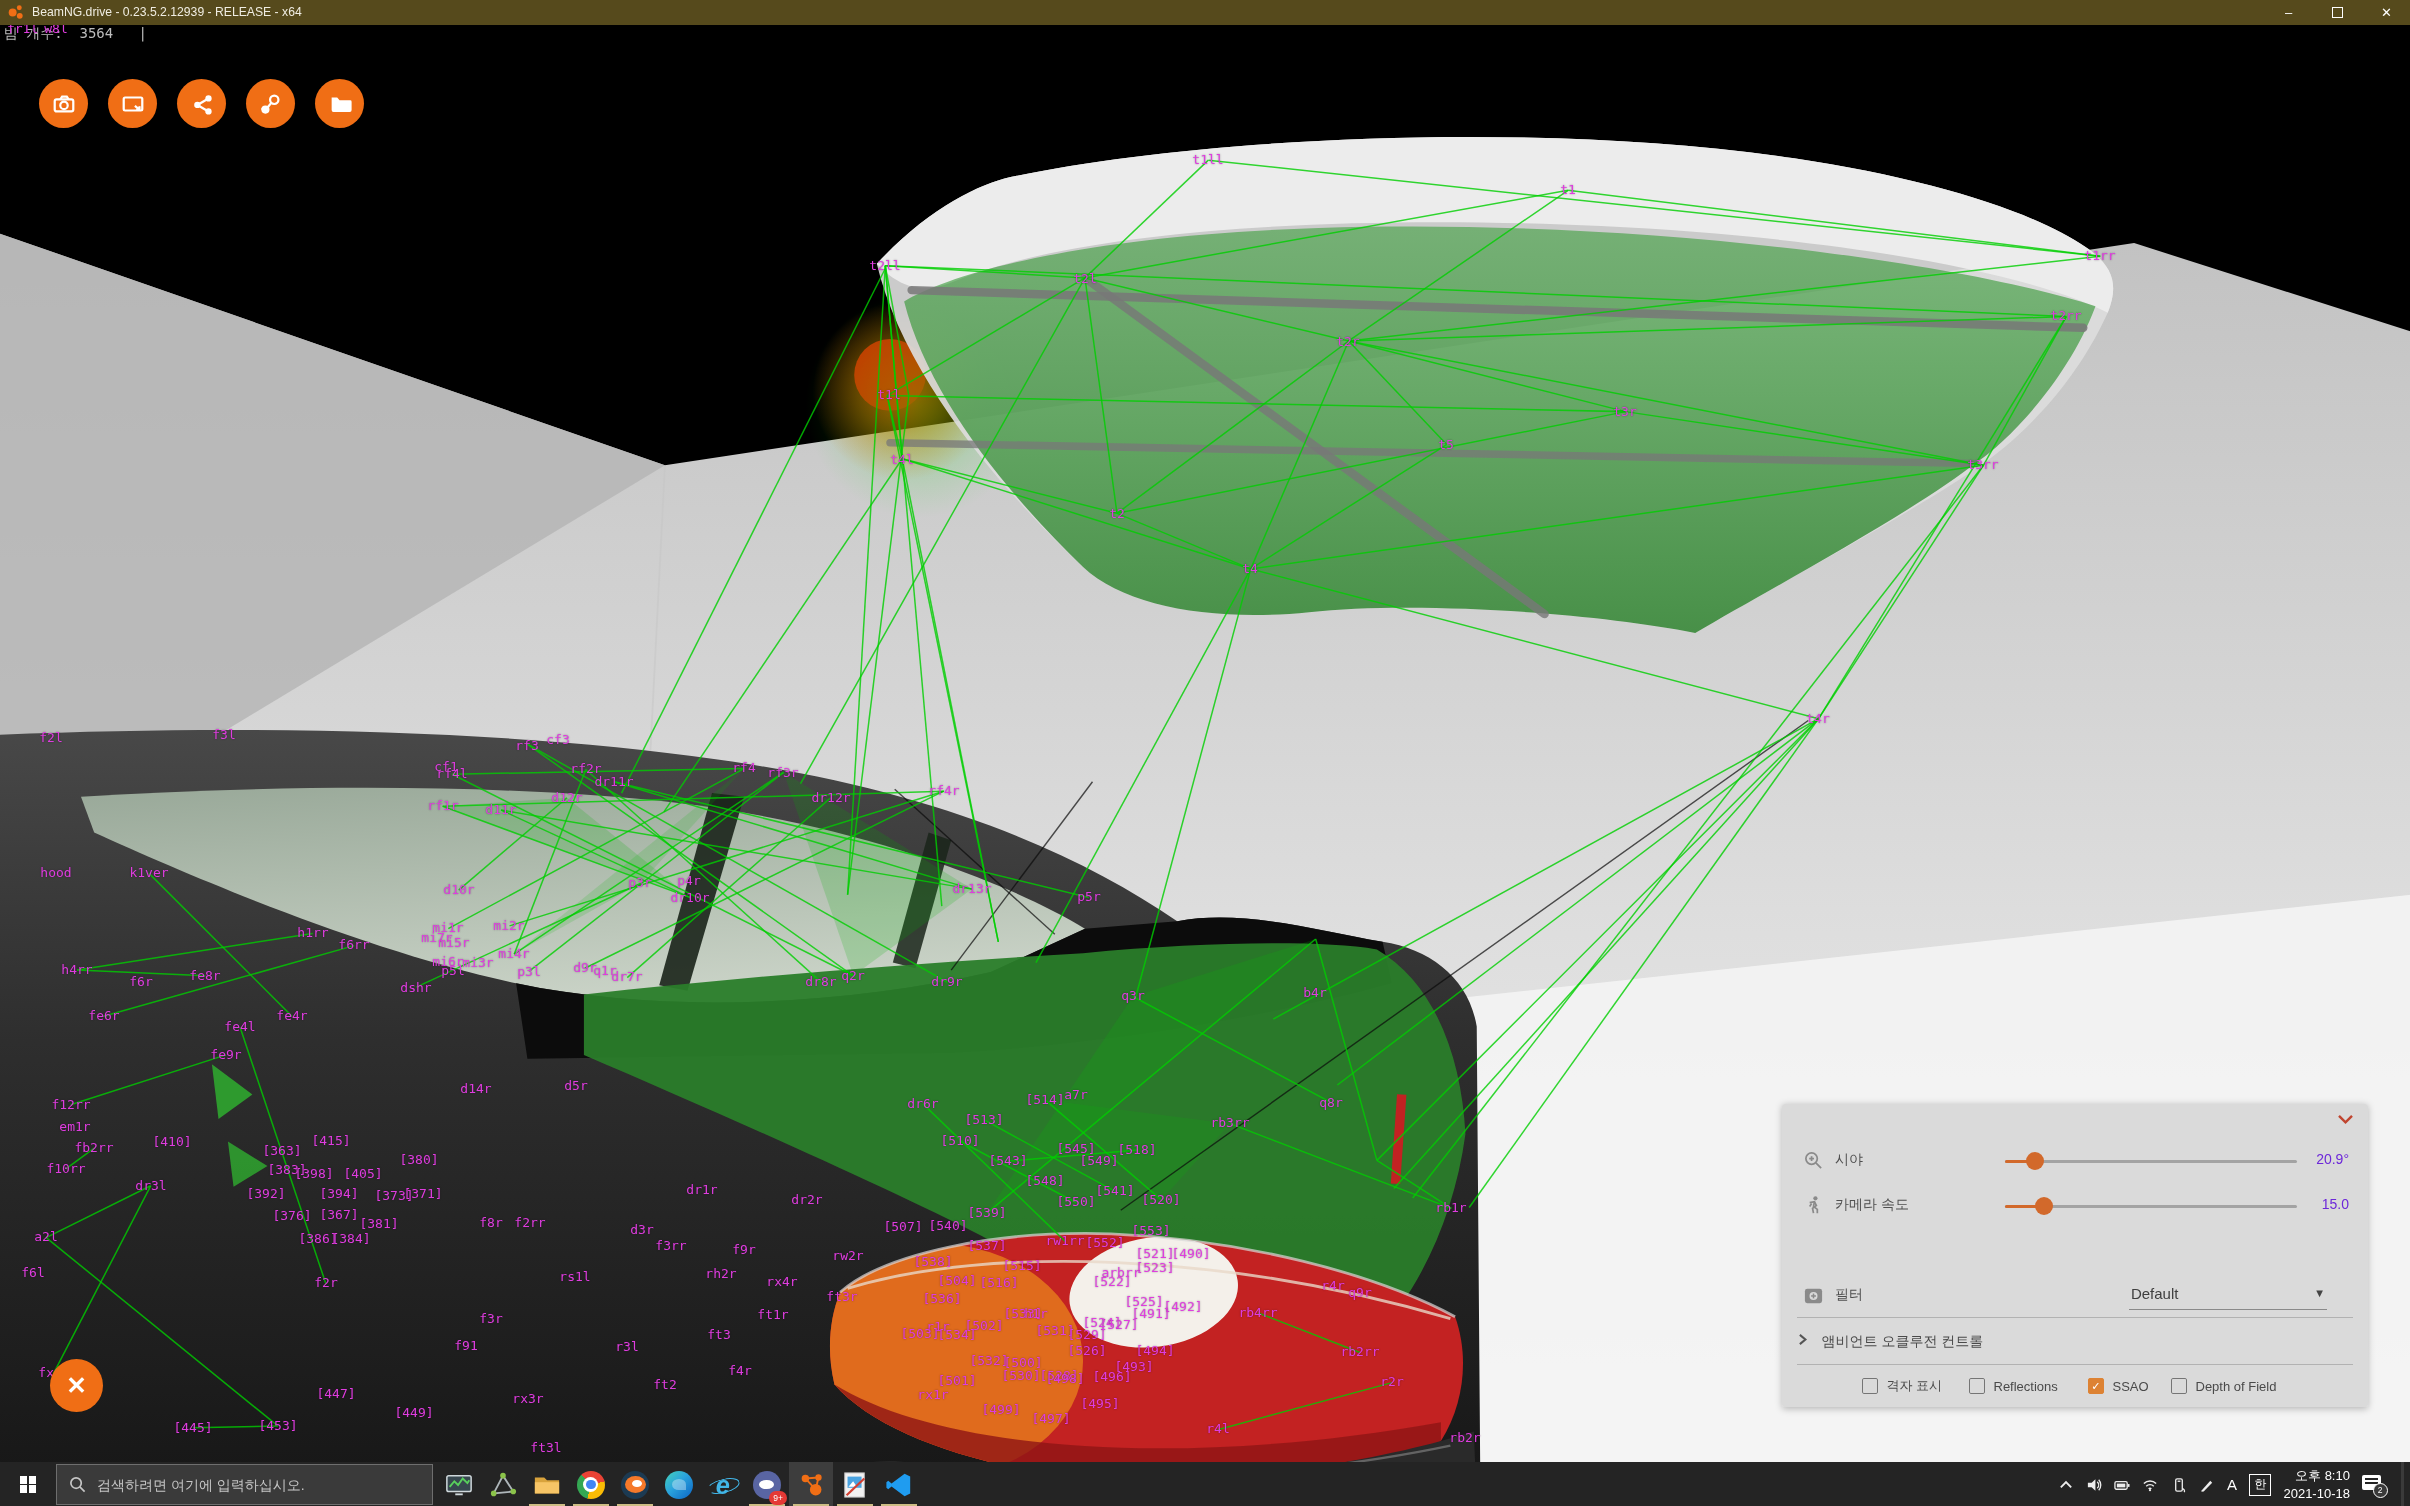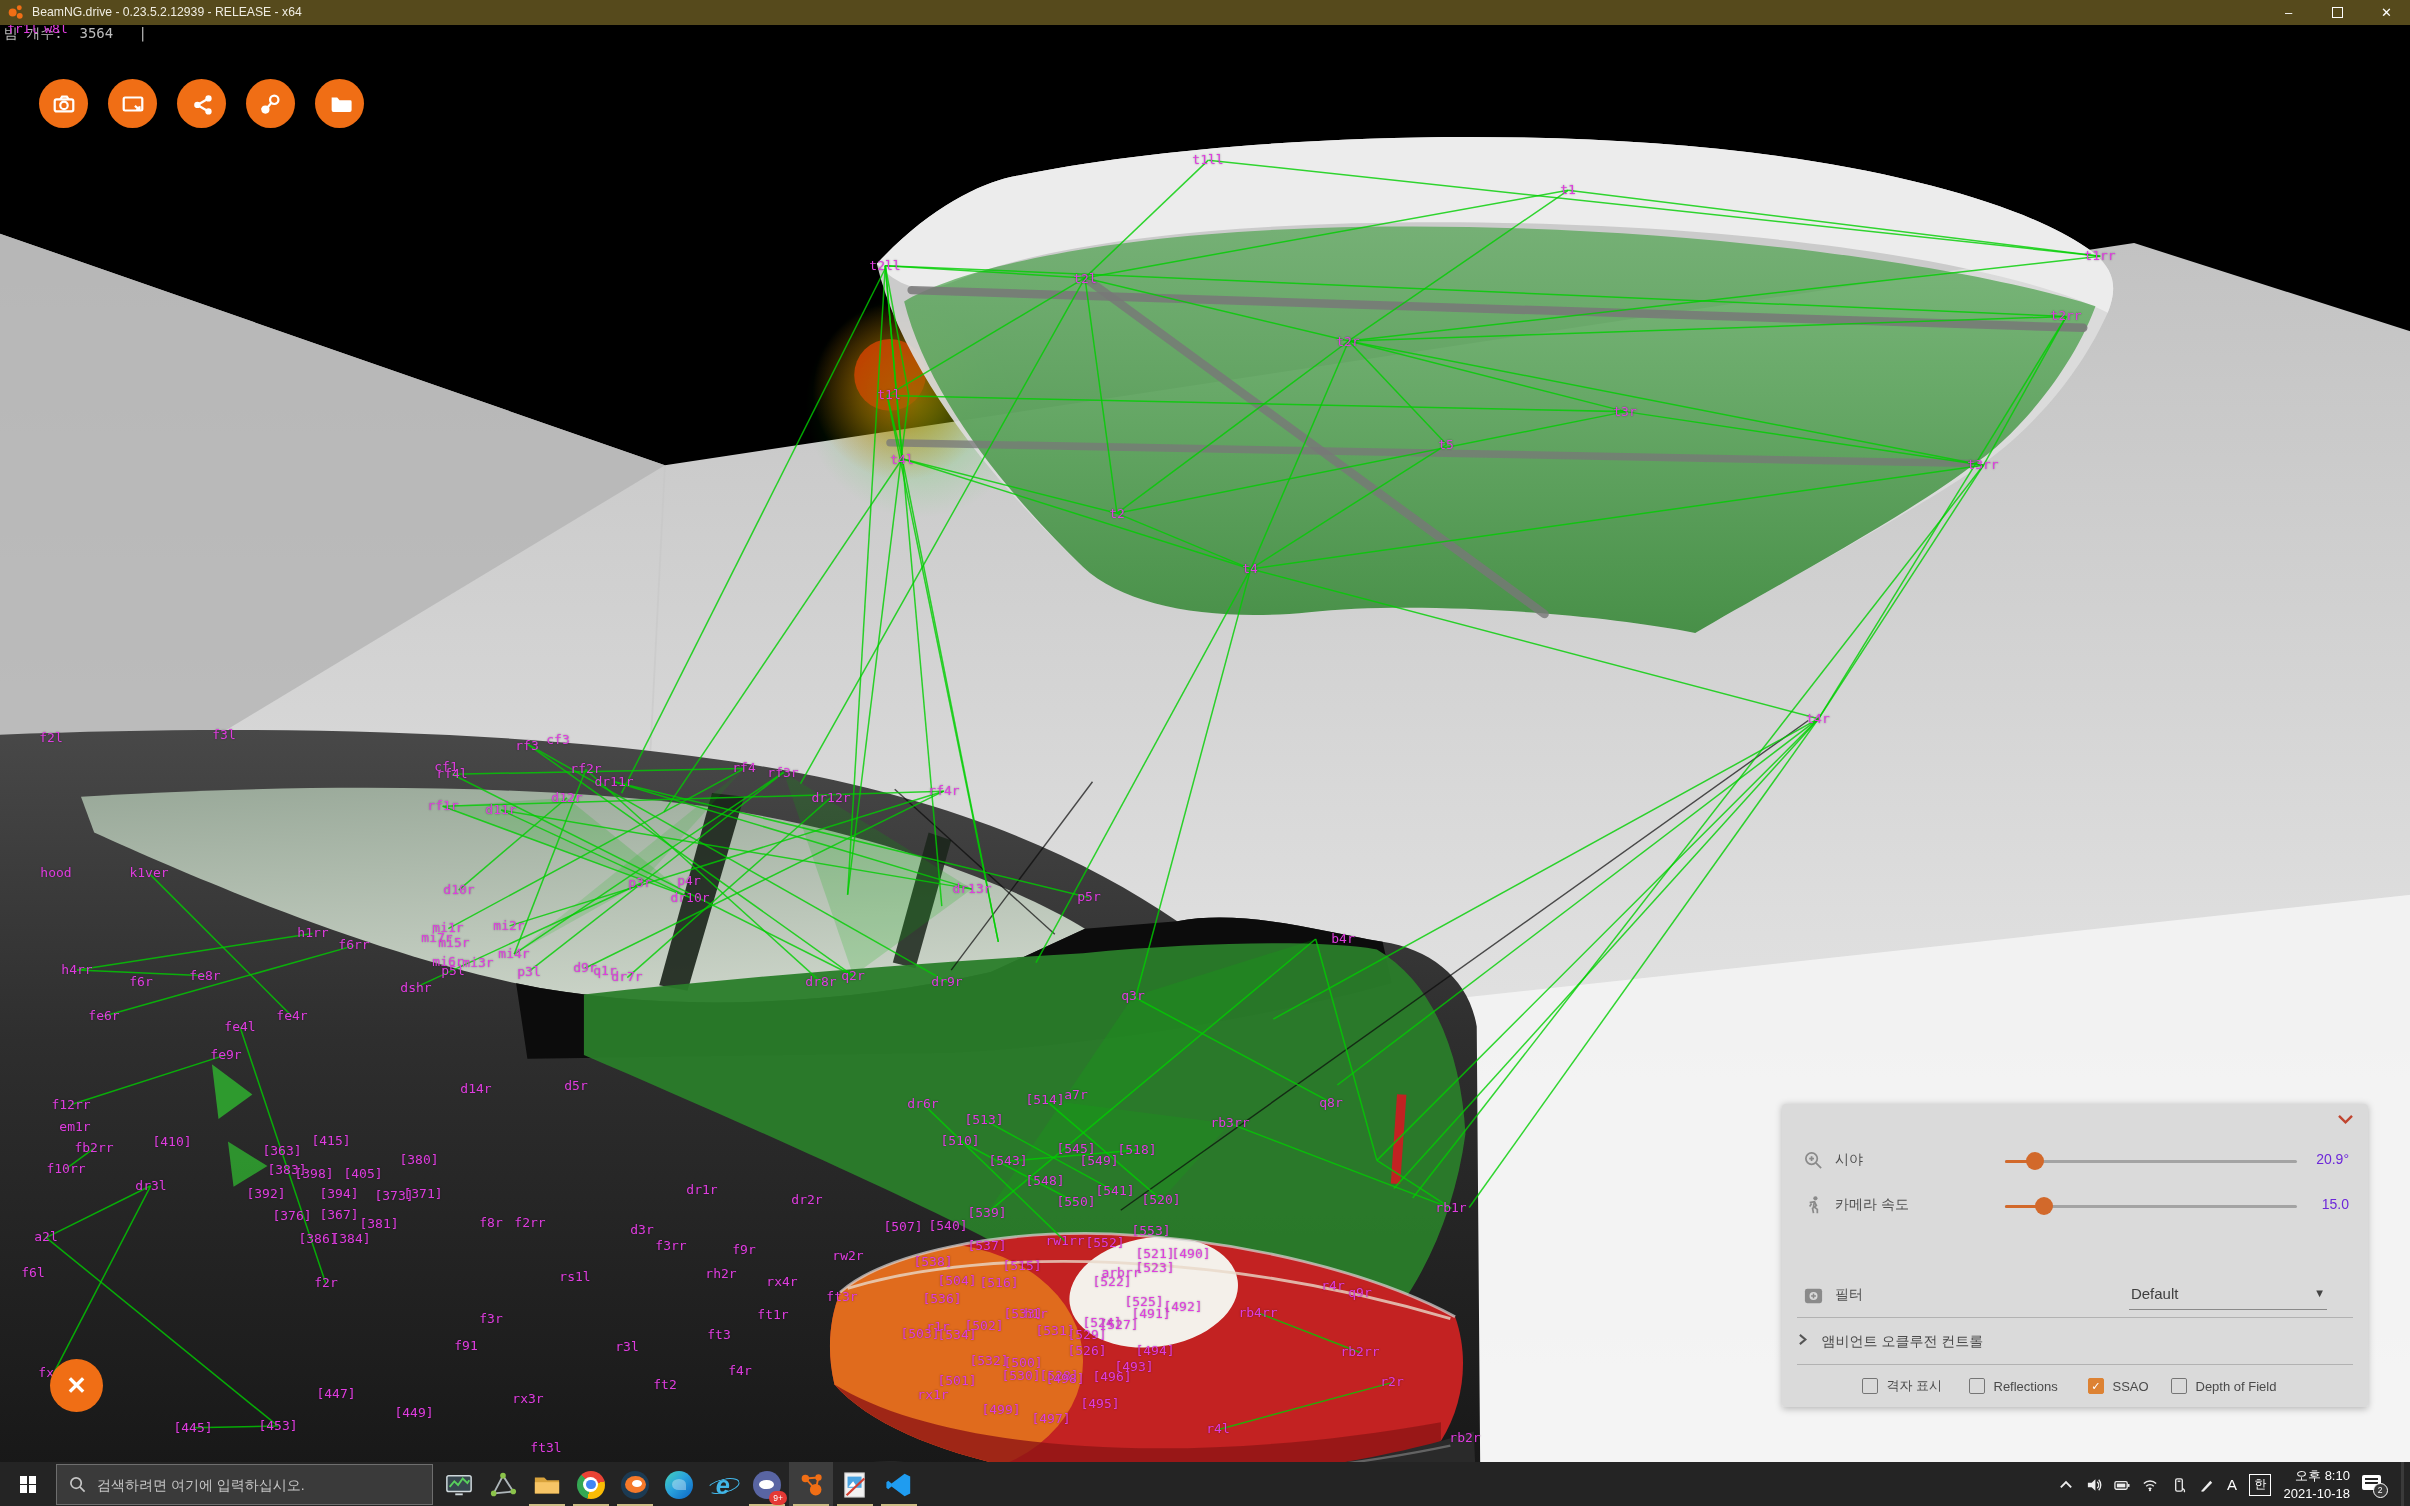--- a/index.html
+++ b/index.html
@@ -402,21 +402,21 @@
       <span class="nlabel" style="left: 627px; top: 1347px;">r3l</span>
       <span class="nlabel" style="left: 665px; top: 1385px;">ft2</span>
       <span class="nlabel" style="left: 575px; top: 1277px;">rs1l</span>
       <span class="nlabel" style="left: 721px; top: 1274px;">rh2r</span>
       <span class="nlabel" style="left: 782px; top: 1282px;">rx4r</span>
       <span class="nlabel" style="left: 848px; top: 1256px;">rw2r</span>
       <span class="nlabel" style="left: 773px; top: 1315px;">ft1r</span>
       <span class="nlabel" style="left: 528px; top: 1399px;">rx3r</span>
       <span class="nlabel" style="left: 326px; top: 1283px;">f2r</span>
       <span class="nlabel" style="left: 546px; top: 1448px;">ft3l</span>
-      <span class="nlabel" style="left: 1315px; top: 939px; margin-left: 28px;">b4r</span>
+      <span class="nlabel" style="left: 1315px; top: 993px;">b4r</span>
       <span class="nlabel" style="left: 1133px; top: 996px;">q3r</span>
       <span class="nlabel" style="left: 1076px; top: 1095px;">a7r</span>
       <span class="nlabel" style="left: 1331px; top: 1103px;">q8r</span>
       <span class="nlabel" style="left: 1230px; top: 1123px;">rb3rr</span>
       <span class="nlabel" style="left: 1451px; top: 1208px;">rb1r</span>
       <span class="nlabel" style="left: 1258px; top: 1313px;">rb4rr</span>
       <span class="nlabel" style="left: 1360px; top: 1352px;">rb2rr</span>
       <span class="nlabel" style="left: 1392px; top: 1382px;">r2r</span>
       <span class="nlabel" style="left: 1465px; top: 1438px;">rb2r</span>
       <span class="nlabel" style="left: 1218px; top: 1429px;">r4l</span>

